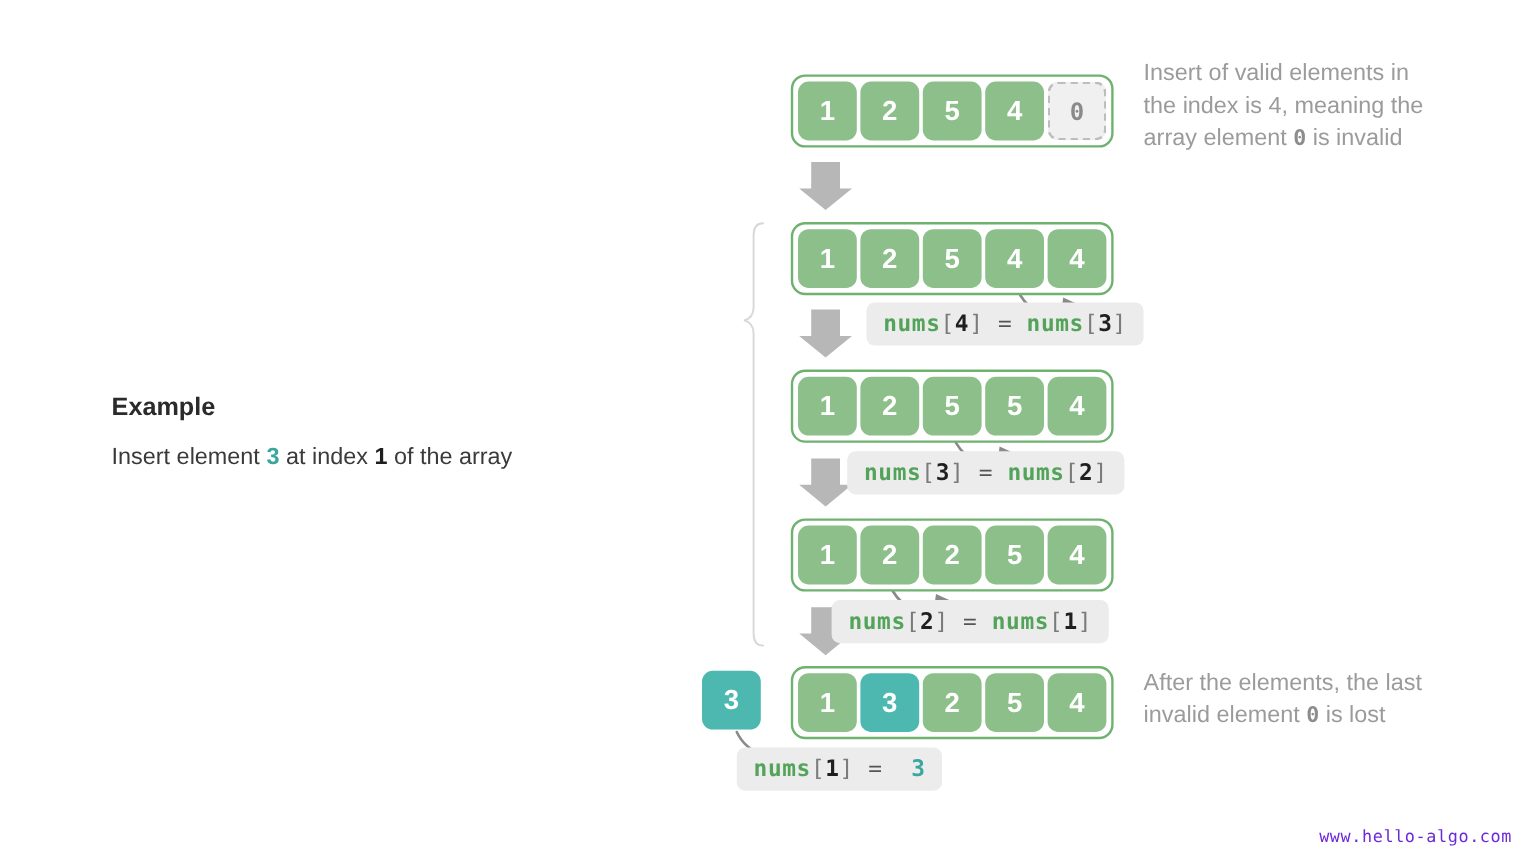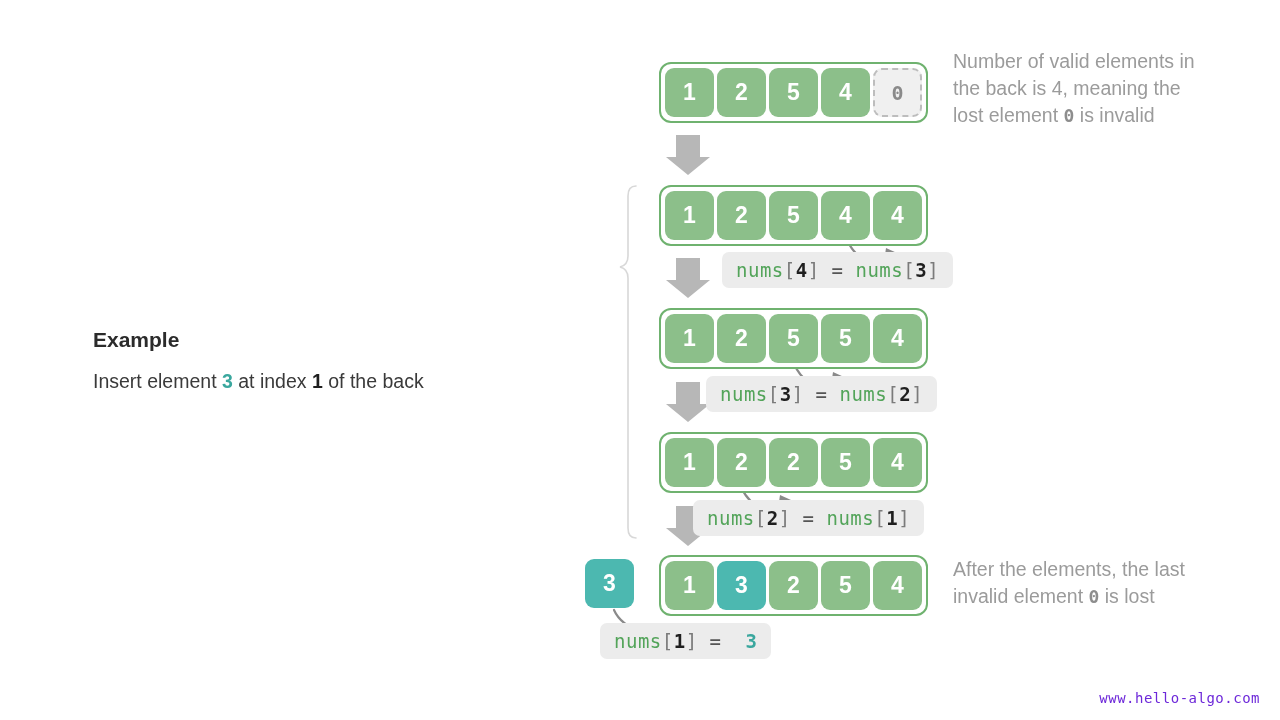--- a/index.html
+++ b/index.html
@@ -102,21 +102,21 @@
     position: absolute;
     background: #ececec;
     border-radius: 7px;
     padding: 7px 14px;
     font-family: "DejaVu Sans Mono", monospace;
     font-size: 19px;
     letter-spacing: 0.5px;
     white-space: nowrap;
     box-sizing: border-box;
   }
-  .code-chip .fn  { color: #53a45a; }
+  .code-chip .fn  { color: #53a45a; font-weight: bold; }
   .code-chip .brk { color: #7b7b7b; }
   .code-chip .idx { color: #1f1f1f; font-weight: 700; }
   .code-chip .eq  { color: #555555; }
   .code-chip .val { color: #3aa79e; font-weight: 700; }
 
   
   .watermark {
     position: absolute;
     right: 20px;
     bottom: 14px;
@@ -157,30 +157,30 @@
   <g fill="#8a8a8a">
     <polygon points="897,253 884,262 886,248"></polygon>
     <polygon points="844,377 831,386 833,372"></polygon>
     <polygon points="791,500 778,509 780,495"></polygon>
     <polygon points="737,634 723,640 728,627"></polygon>
   </g>
 </svg>
 
 <div class="ex-title" style="left:93px; top:328px;">Example</div>
 <div class="ex-body" style="left:93px; top:370px;">
-  <span>Insert element </span><b class="teal">3</b><span> at index </span><b class="dark">1</b><span> of the back</span>
+  <span>Insert element </span><b class="teal">3</b><span> at index </span><b class="dark">1</b><span> of the array</span>
 </div>
 
 <div class="note right-al" style="left:300px; top:242px; width:303px;">
 </div>
 
 <div class="note" style="left:953px; top:48px; width:310px;">
-  <div>Number of valid elements in</div>
-  <div>the back is 4, meaning the</div>
-  <div><span>lost element </span><span class="mono0">0</span><span> is invalid</span></div>
+  <div>Insert of valid elements in</div>
+  <div>the index is 4, meaning the</div>
+  <div><span>array element </span><span class="mono0">0</span><span> is invalid</span></div>
 </div>
 
 <div class="note" style="left:953px; top:556px; width:310px;">
   <div>After the elements, the last</div>
   <div><span>invalid element </span><span class="mono0">0</span><span> is lost</span></div>
 </div>
 
 <div class="array-box" id="row0" style="left:659px; top:62px;">
     <div class="cell green">1</div>
     <div class="cell green">2</div>
@@ -224,17 +224,17 @@
 </div>
 
 <div class="code-chip" style="left:706px; top:376px;">
   <span class="fn">nums</span><span class="brk">[</span><span class="idx">3</span><span class="brk">]</span>&nbsp;<span class="eq">=</span>&nbsp;<span class="fn">nums</span><span class="brk">[</span><span class="idx">2</span><span class="brk">]</span>
 </div>
 
 <div class="code-chip" style="left:693px; top:500px;">
   <span class="fn">nums</span><span class="brk">[</span><span class="idx">2</span><span class="brk">]</span>&nbsp;<span class="eq">=</span>&nbsp;<span class="fn">nums</span><span class="brk">[</span><span class="idx">1</span><span class="brk">]</span>
 </div>
 
-<div class="code-chip" style="left:600px; top:623px;">
+<div class="code-chip" style="left:614px; top:623px;">
   <span class="fn">nums</span><span class="brk">[</span><span class="idx">1</span><span class="brk">]</span>&nbsp;<span class="eq">=</span>&nbsp;&nbsp;<span class="val">3</span>
 </div>
 
 <div class="watermark">www.hello-algo.com</div>
 
 </body></html>

